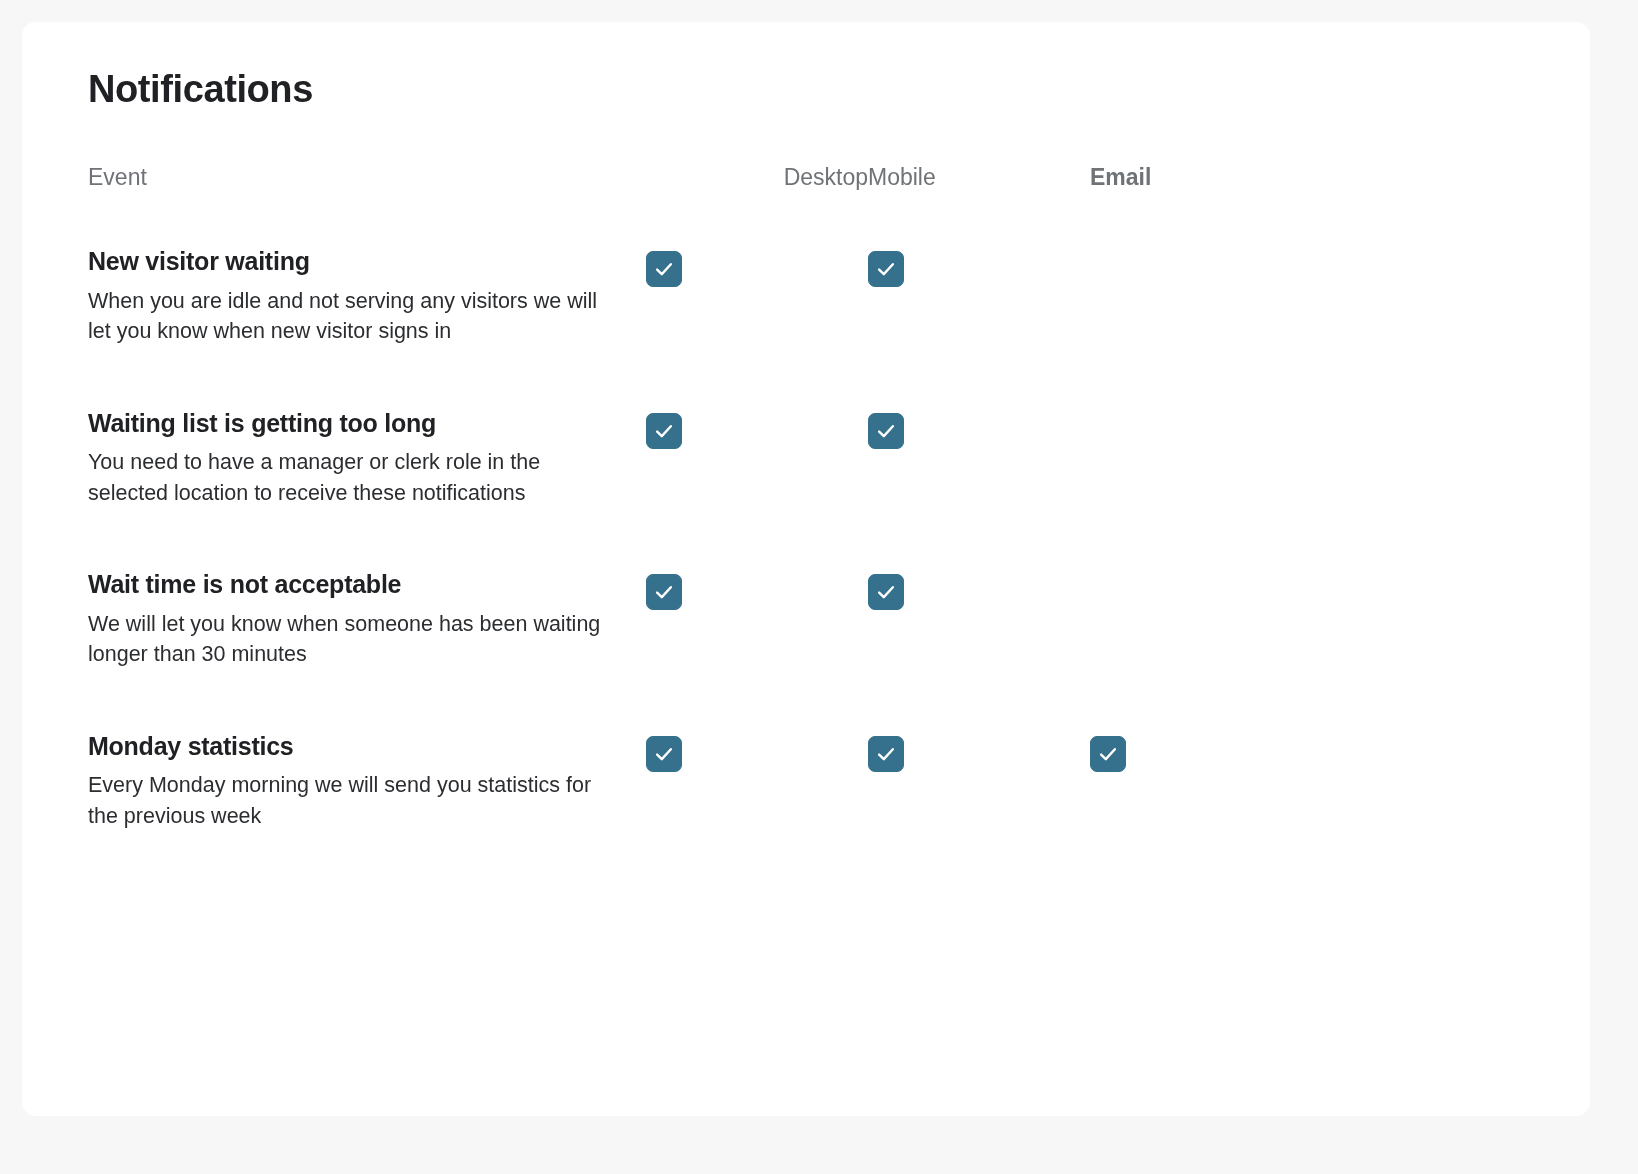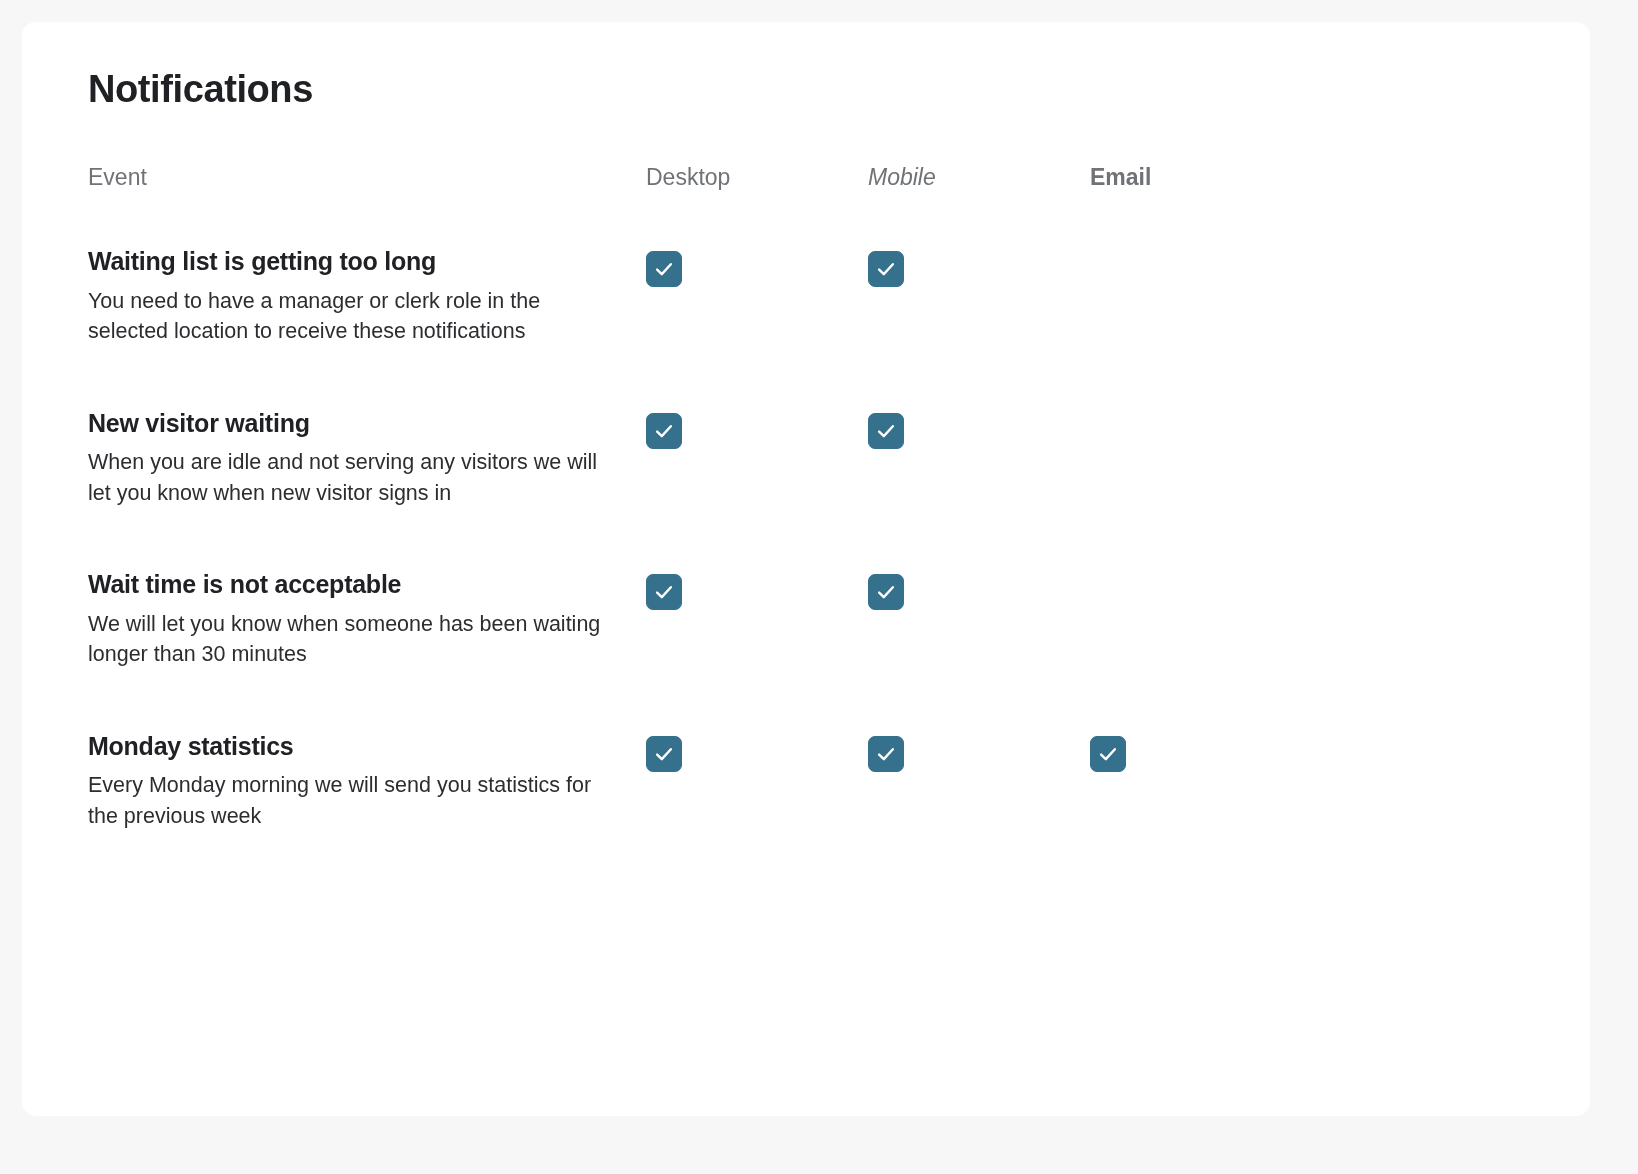--- a/index.html
+++ b/index.html
@@ -60,22 +60,22 @@
     font-size: 23px;
     font-weight: normal;
     color: #6f7276;
     padding: 0 0 0 0;
     vertical-align: top;
     line-height: 1.2;
     margin-top: 16px;
   }
 
   thead th.th-event   { padding-left: 2px; }
-  thead th.th-desktop { padding-left: 0px; }
-  thead th.th-mobile  { padding-left: 0px; font-style: italic; }
+  thead th.th-desktop { padding-left: 0px; text-align: right; }
+  thead th.th-mobile  { padding-left: 0px; }
   thead th.th-email   { padding-left: 0px; font-weight: bold; }
 
   tbody td {
     vertical-align: top;
     padding: 0;
   }
 
   tbody tr td { padding-top: 62px; }
   tbody tr:first-child td { padding-top: 56px; }
 
@@ -149,39 +149,39 @@
           <tr>
             <th class="th-event">Event</th>
             <th class="th-desktop">Desktop</th>
             <th class="th-mobile">Mobile</th>
             <th class="th-email">Email</th>
           </tr>
         </thead>
         <tbody id="notif-body">
             <tr>
               <td>
+                <div class="event-title">New visitor waiting</div>
+                <div class="event-desc">When you are idle and not serving any visitors we will let you know when new visitor signs in</div>
+              </td>
+              <td class="cb-cell"><div class="checkbox checked" role="checkbox" aria-checked="true">
+                  <svg class="tick" viewBox="0 0 24 24" fill="none" xmlns="http://www.w3.org/2000/svg" aria-hidden="true">
+                    <path d="M4.5 12.6 L9.6 17.6 L19.5 6.8" stroke="#ffffff" stroke-width="2.6" stroke-linecap="round" stroke-linejoin="round"></path>
+                  </svg>
+                </div></td>
+              <td class="cb-cell"><div class="checkbox checked" role="checkbox" aria-checked="true">
+                  <svg class="tick" viewBox="0 0 24 24" fill="none" xmlns="http://www.w3.org/2000/svg" aria-hidden="true">
+                    <path d="M4.5 12.6 L9.6 17.6 L19.5 6.8" stroke="#ffffff" stroke-width="2.6" stroke-linecap="round" stroke-linejoin="round"></path>
+                  </svg>
+                </div></td>
+              <td class="cb-cell"><div class="checkbox unchecked hidden-box" role="checkbox" aria-checked="false"></div></td>
+            </tr>
+            <tr>
+              <td>
                 <div class="event-title">Waiting list is getting too long</div>
                 <div class="event-desc">You need to have a manager or clerk role in the selected location to receive these notifications</div>
-              </td>
-              <td class="cb-cell"><div class="checkbox checked" role="checkbox" aria-checked="true">
-                  <svg class="tick" viewBox="0 0 24 24" fill="none" xmlns="http://www.w3.org/2000/svg" aria-hidden="true">
-                    <path d="M4.5 12.6 L9.6 17.6 L19.5 6.8" stroke="#ffffff" stroke-width="2.6" stroke-linecap="round" stroke-linejoin="round"></path>
-                  </svg>
-                </div></td>
-              <td class="cb-cell"><div class="checkbox checked" role="checkbox" aria-checked="true">
-                  <svg class="tick" viewBox="0 0 24 24" fill="none" xmlns="http://www.w3.org/2000/svg" aria-hidden="true">
-                    <path d="M4.5 12.6 L9.6 17.6 L19.5 6.8" stroke="#ffffff" stroke-width="2.6" stroke-linecap="round" stroke-linejoin="round"></path>
-                  </svg>
-                </div></td>
-              <td class="cb-cell"><div class="checkbox unchecked hidden-box" role="checkbox" aria-checked="false"></div></td>
-            </tr>
-            <tr>
-              <td>
-                <div class="event-title">New visitor waiting</div>
-                <div class="event-desc">When you are idle and not serving any visitors we will let you know when new visitor signs in</div>
               </td>
               <td class="cb-cell"><div class="checkbox checked" role="checkbox" aria-checked="true">
                   <svg class="tick" viewBox="0 0 24 24" fill="none" xmlns="http://www.w3.org/2000/svg" aria-hidden="true">
                     <path d="M4.5 12.6 L9.6 17.6 L19.5 6.8" stroke="#ffffff" stroke-width="2.6" stroke-linecap="round" stroke-linejoin="round"></path>
                   </svg>
                 </div></td>
               <td class="cb-cell"><div class="checkbox checked" role="checkbox" aria-checked="true">
                   <svg class="tick" viewBox="0 0 24 24" fill="none" xmlns="http://www.w3.org/2000/svg" aria-hidden="true">
                     <path d="M4.5 12.6 L9.6 17.6 L19.5 6.8" stroke="#ffffff" stroke-width="2.6" stroke-linecap="round" stroke-linejoin="round"></path>
                   </svg>

